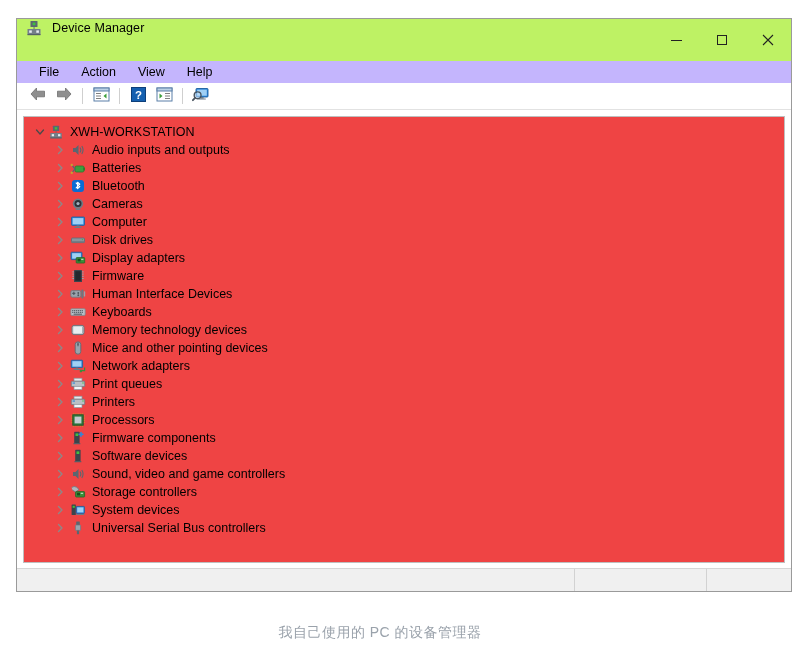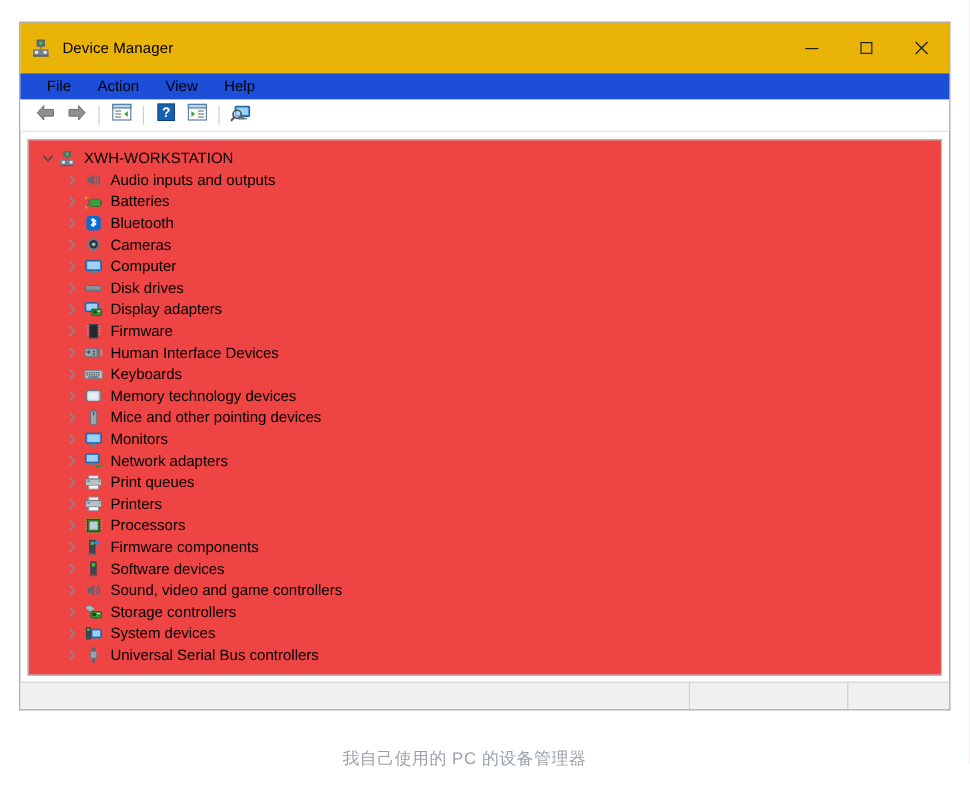--- a/index.html
+++ b/index.html
@@ -31,22 +31,22 @@
     box-sizing: border-box;
     display: flex;
     flex-direction: column;
   }
 
   
   .titlebar {
     height: 42px;
     flex: 0 0 42px;
     display: flex;
-    align-items: center;
-    background: #eab308;
+    align-items: flex-start;
+    background: #bef264;
     position: relative;
   }
   .title-left {
     display: flex;
     align-items: center;
     padding-left: 8px;
     gap: 9px;
   }
   .app-icon {
     width: 18px;
@@ -95,21 +95,21 @@
   }
   .cap-close svg { display: block; }
 
   
   .menubar {
     height: 22px;
     flex: 0 0 22px;
     display: flex;
     align-items: center;
     padding-left: 22px;
-    background: #1d4ed8;
+    background: #c4b5fd;
   }
   .menu-item {
     font-size: 12.5px;
     color: #000000;
     margin-right: 22px;
     white-space: nowrap;
     cursor: default;
   }
 
   
@@ -195,21 +195,21 @@
     border-right: 1px solid #d2d2d2;
     box-sizing: border-box;
   }
   .sb-pane.p1 { width: 558px; }
   .sb-pane.p2 { width: 132px; }
   .sb-pane.p3 { flex: 1 1 auto; border-right: none; }
 
   
   .caption {
     position: absolute;
-    left: 7px;
+    left: 0;
     top: 624px;
     width: 760px;
     text-align: center;
     font-size: 14px;
     color: #9aa2ab;
     letter-spacing: 0.5px;
   }
 </style>
 </head>
 <body>
@@ -568,36 +568,20 @@
           <span class="ico">
             <svg width="16" height="16" viewBox="0 0 16 16">
               <rect x="5.2" y="1.8" width="5.6" height="12.4" rx="2.8" fill="#9aa4ad" stroke="#5f6a73" stroke-width="0.9"></rect>
               <path d="M8 2 L8 6.4" stroke="#5f6a73" stroke-width="0.9"></path>
               <rect x="7.4" y="3.3" width="1.2" height="2.2" rx="0.5" fill="#4c555d"></rect>
             </svg>
           </span>
           <span class="label">Mice and other pointing devices</span>
         </div>
 
-        <div class="row child">
-          <span class="chev">
-            <svg width="10" height="10" viewBox="0 0 10 10">
-                <path d="M3.5 1.5 L7 5 L3.5 8.5" fill="none" stroke="#8a8a8a" stroke-width="1.3" stroke-linecap="round" stroke-linejoin="round"></path>
-              </svg>
-          </span>
-          <span class="ico">
-            <svg width="16" height="16" viewBox="0 0 16 16">
-              <rect x="1.5" y="3" width="13" height="8.4" rx="0.8" fill="#2f87d8" stroke="#1a5e9e" stroke-width="0.8"></rect>
-              <rect x="2.7" y="4.1" width="10.6" height="6.2" fill="#9fd0f5"></rect>
-              <rect x="6.6" y="11.4" width="2.8" height="1.5" fill="#6d7b86"></rect>
-              <rect x="4.4" y="12.8" width="7.2" height="1.2" rx="0.4" fill="#6d7b86"></rect>
-            </svg>
-          </span>
-          <span class="label">Monitors</span>
-        </div>
 
         <div class="row child">
           <span class="chev">
             <svg width="10" height="10" viewBox="0 0 10 10">
                 <path d="M3.5 1.5 L7 5 L3.5 8.5" fill="none" stroke="#8a8a8a" stroke-width="1.3" stroke-linecap="round" stroke-linejoin="round"></path>
               </svg>
           </span>
           <span class="ico">
             <svg width="16" height="16" viewBox="0 0 16 16">
               <rect x="1.2" y="2.2" width="11.4" height="7.4" rx="0.7" fill="#2f87d8" stroke="#1a5e9e" stroke-width="0.8"></rect>

